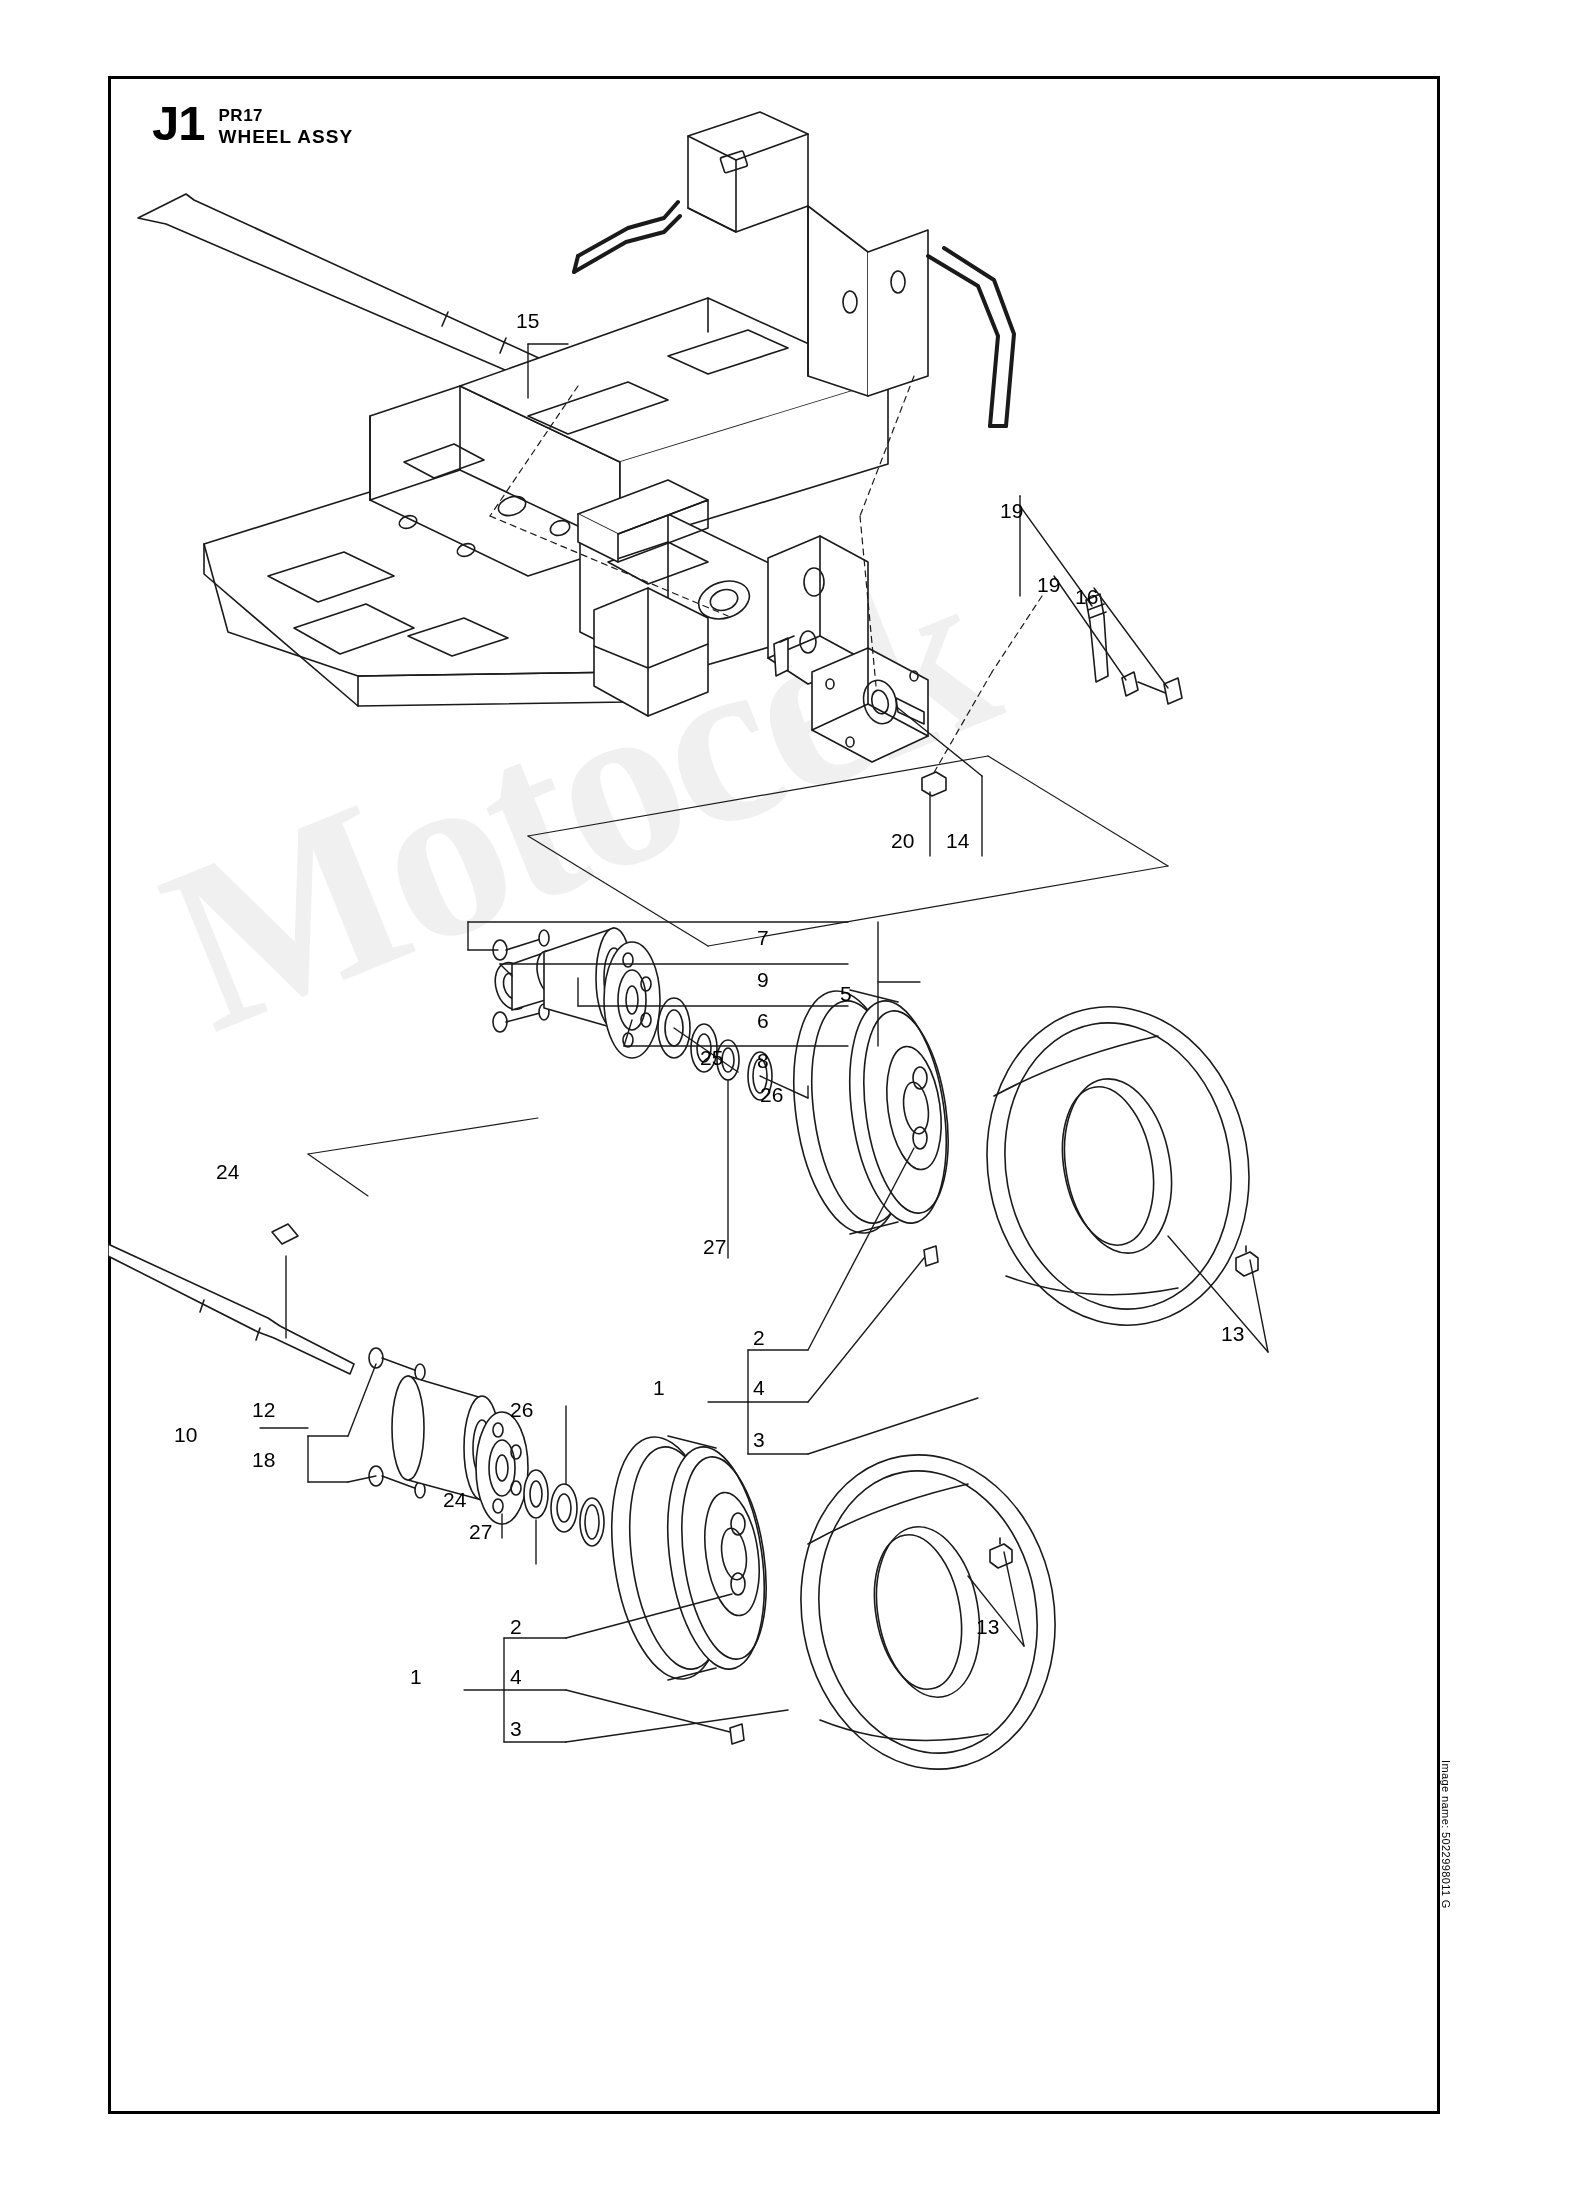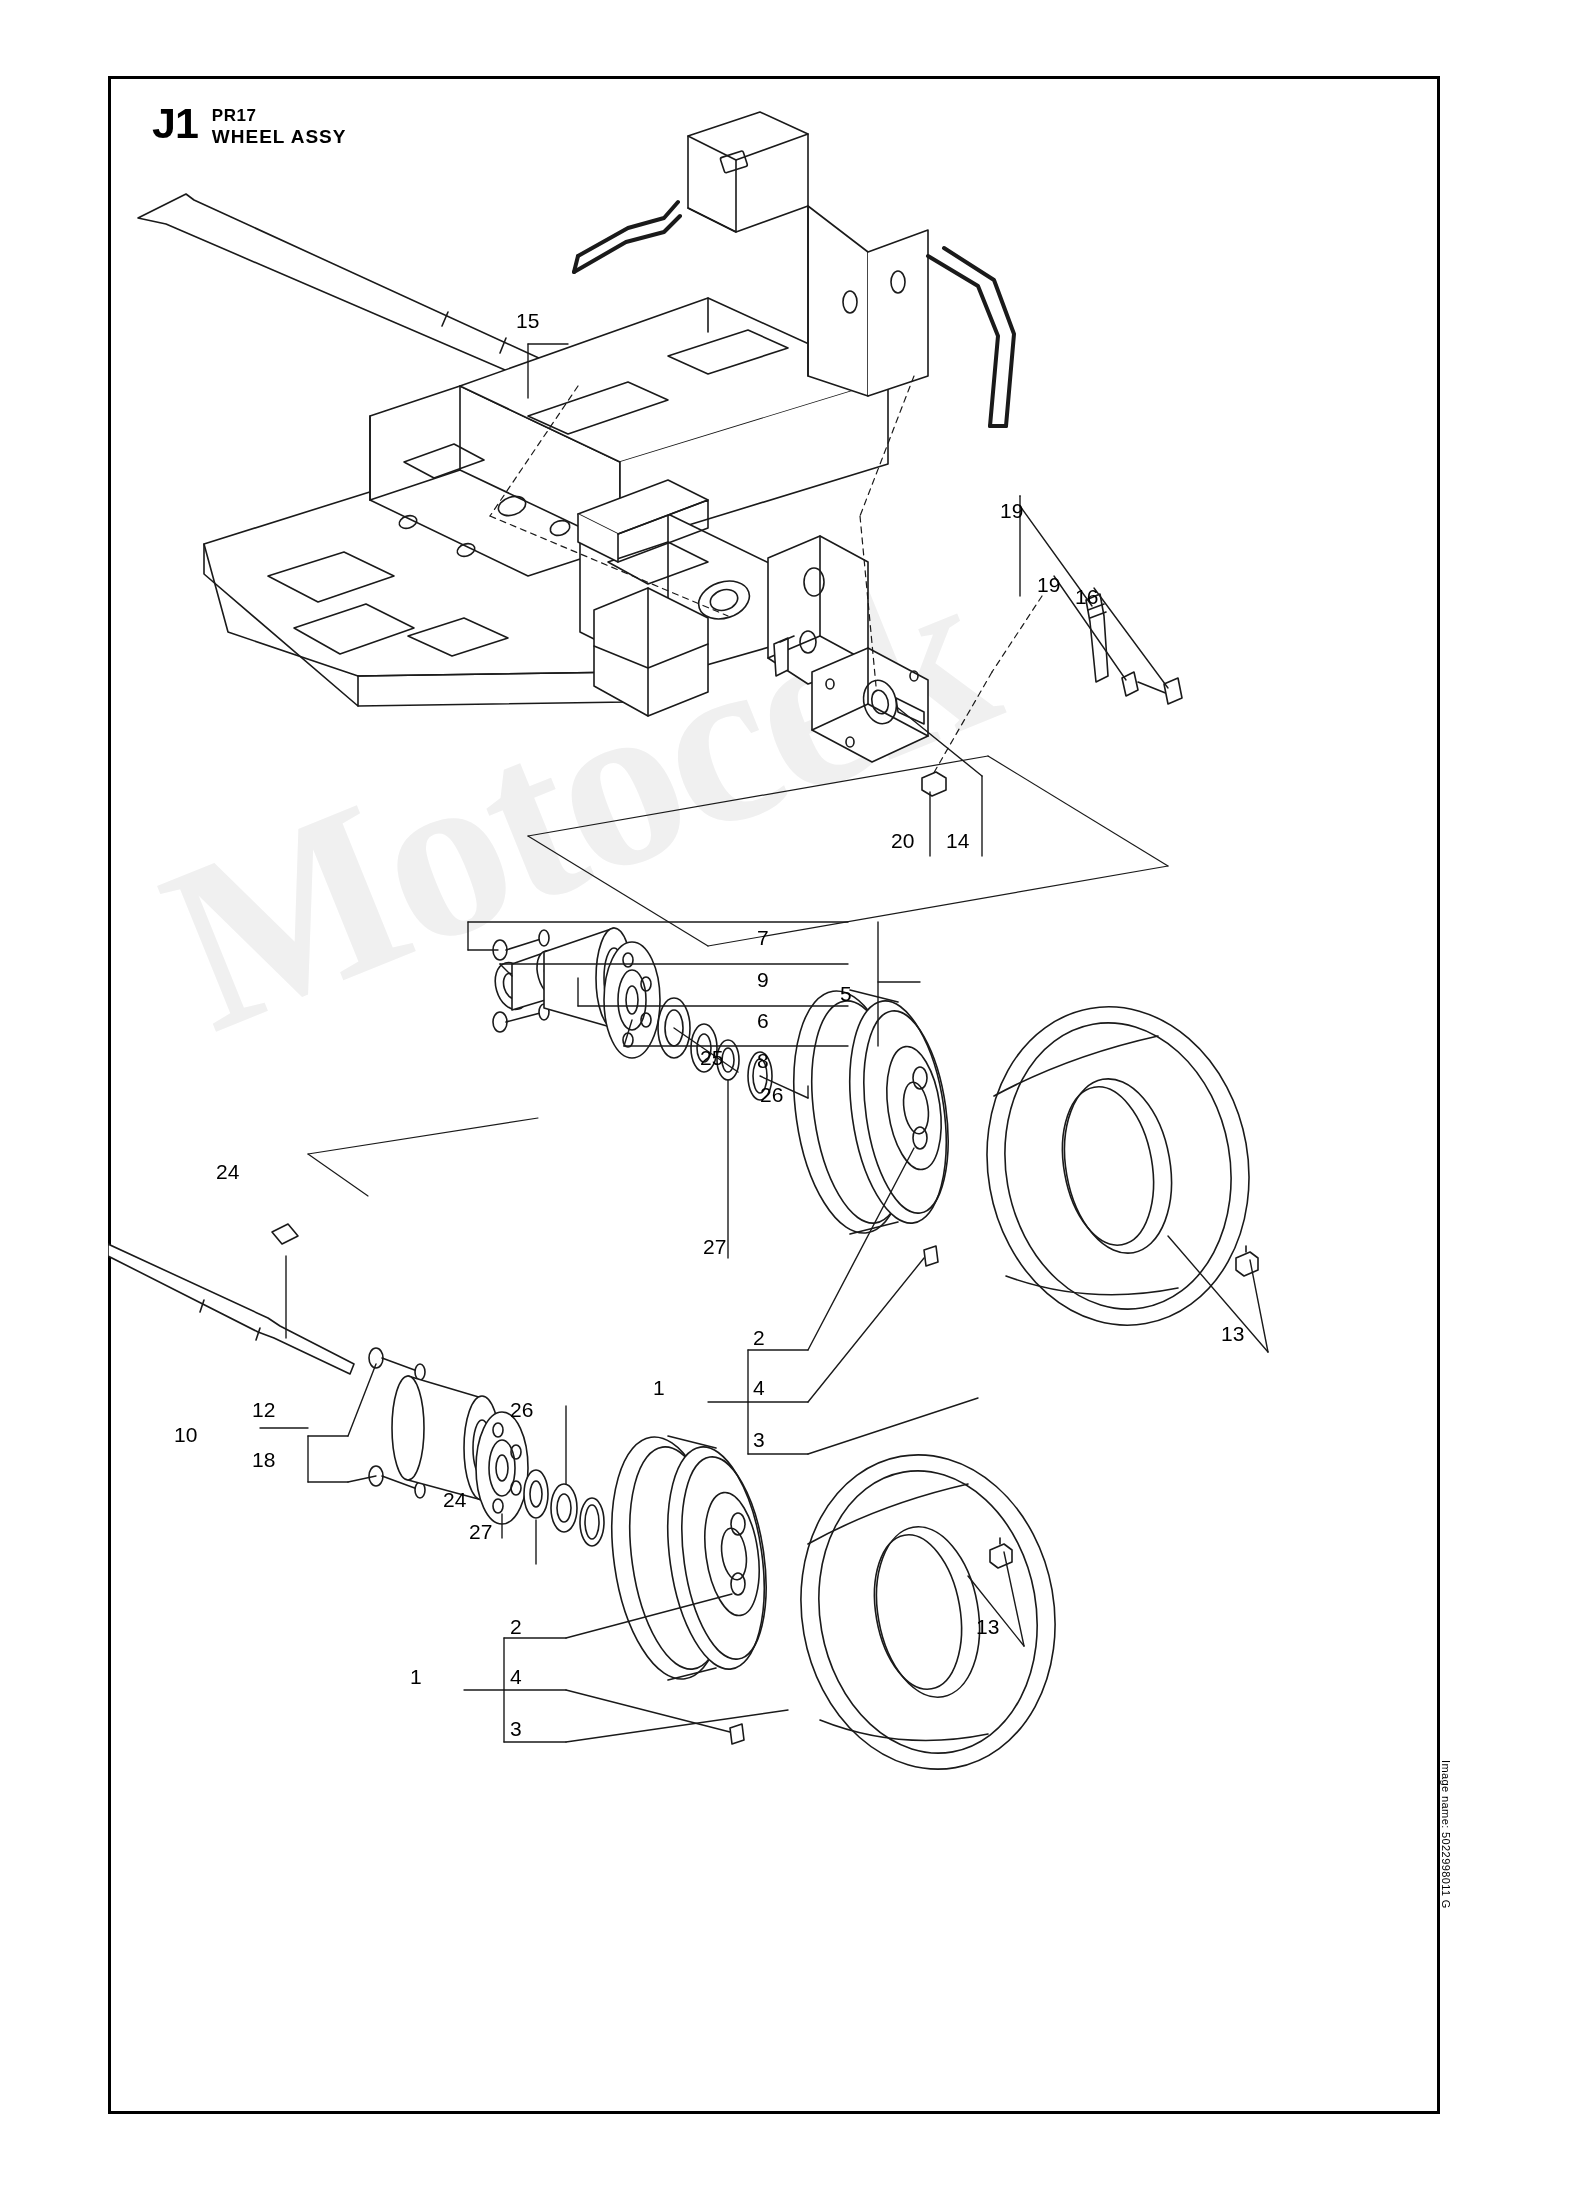--- a/index.html
+++ b/index.html
@@ -35,21 +35,21 @@
   
   #header {
     position: absolute;
     left: 152px;
     top: 100px;
     display: flex;
     align-items: flex-start;
     gap: 14px;
   }
   #plate-code {
-    font-size: 43px;
+    font-size: 49px;
     font-weight: bold;
     letter-spacing: -1px;
     line-height: 46px;
     font-family: "Liberation Sans", sans-serif;
   }
   #header-text {
     padding-top: 6px;
   }
   #model-name {
     font-size: 17px;

